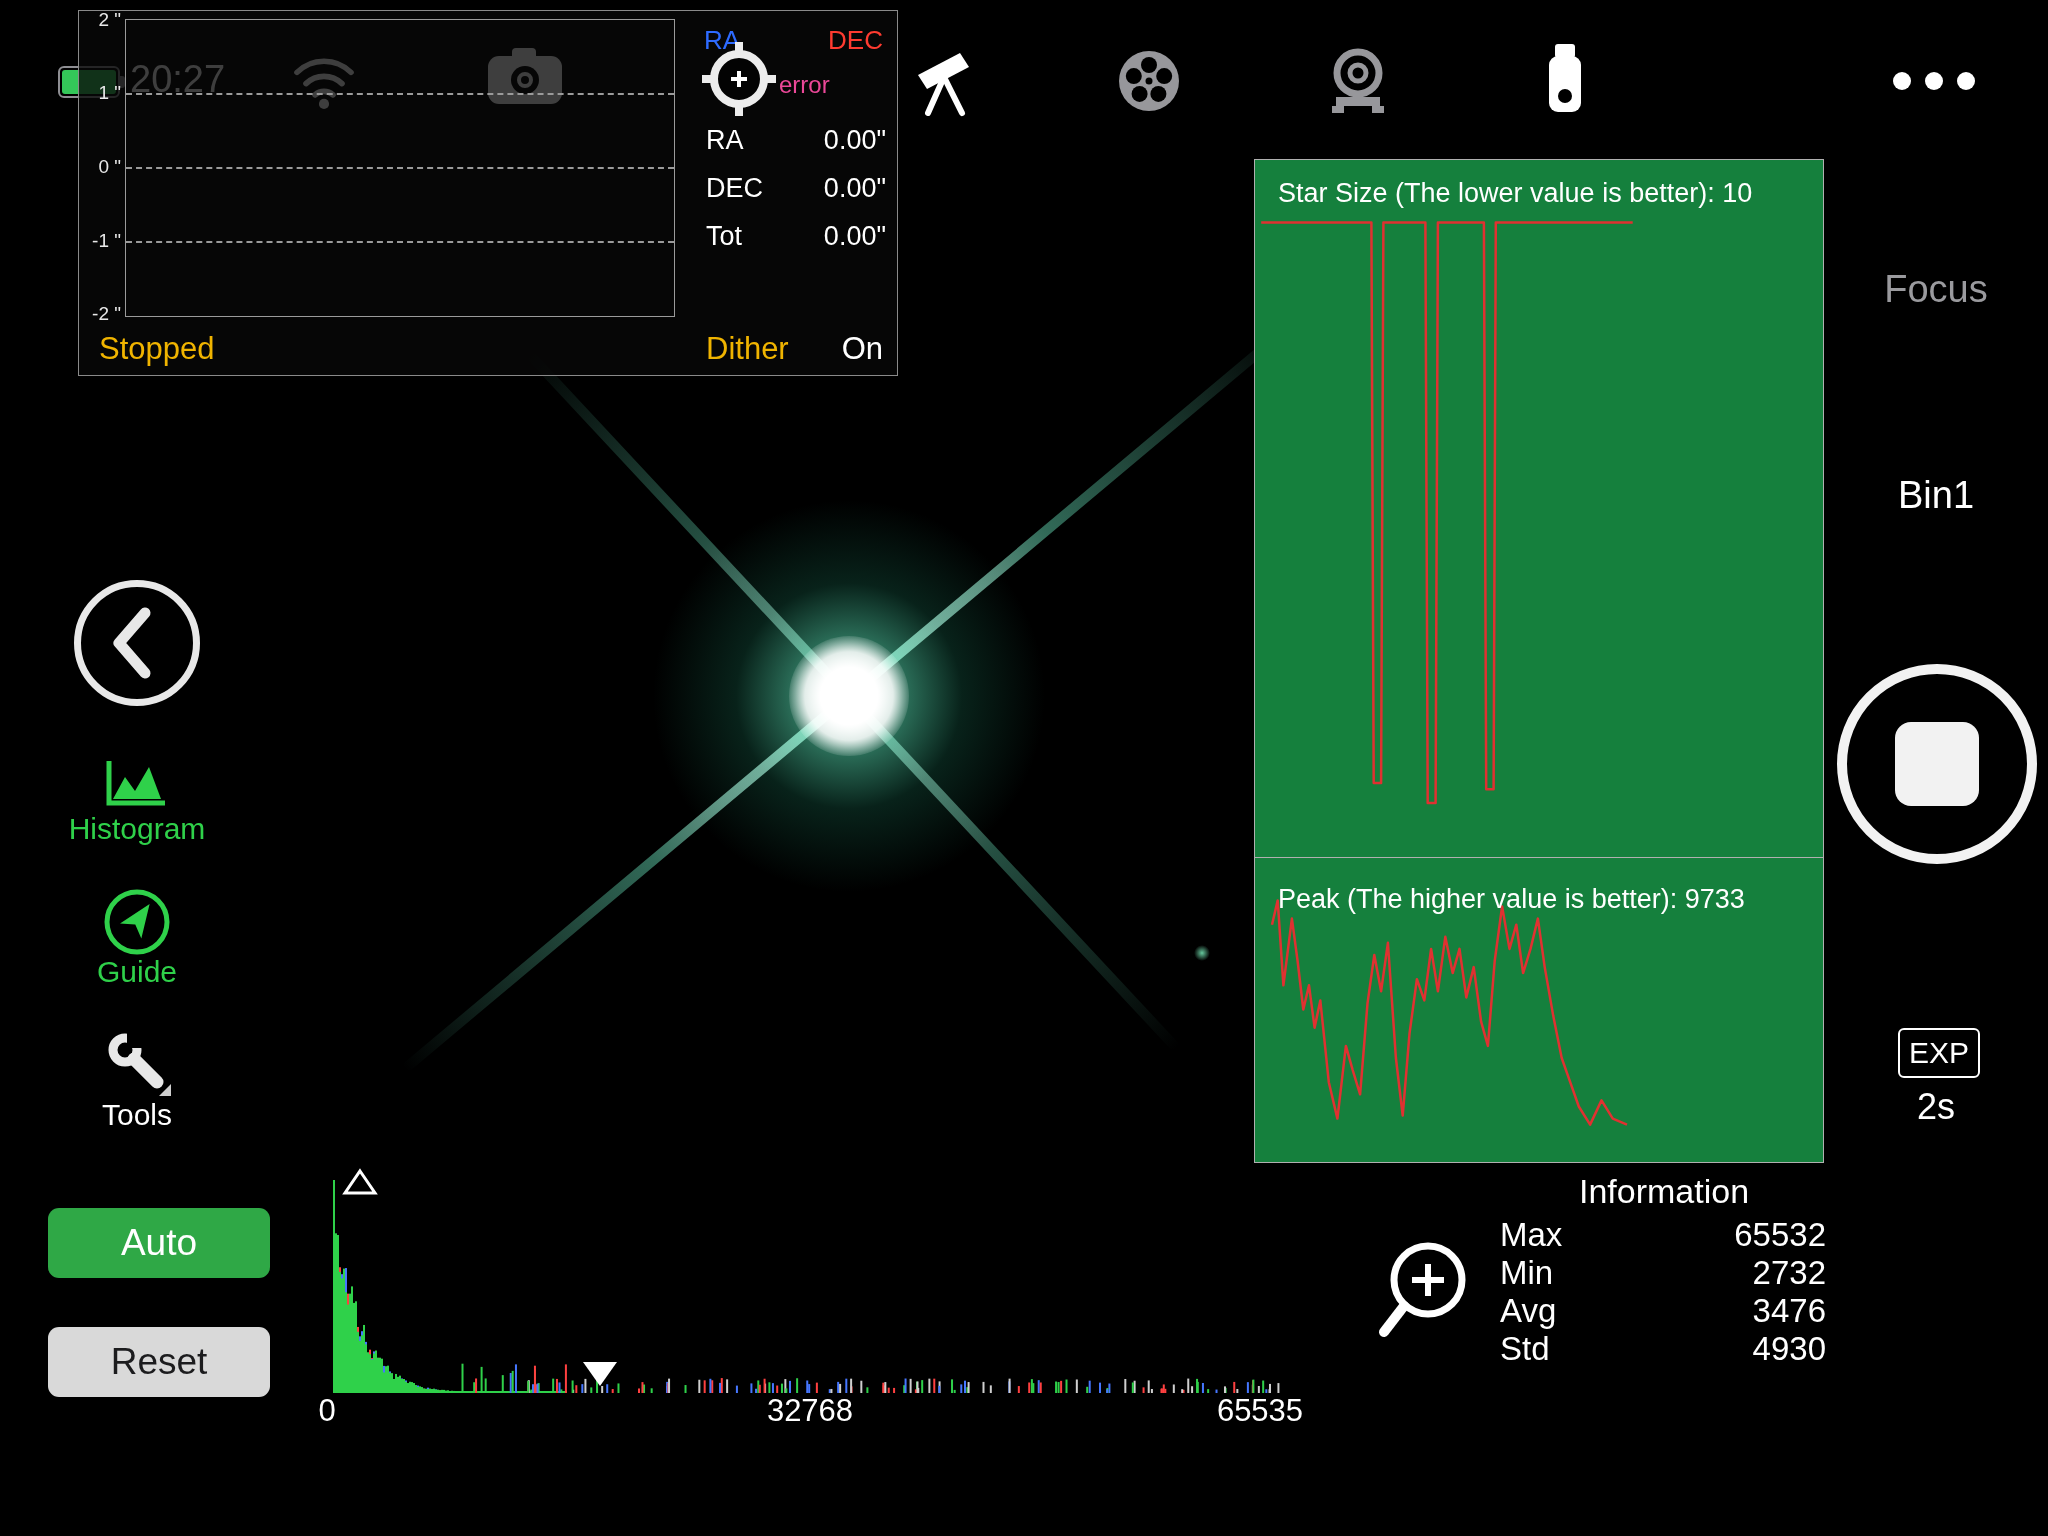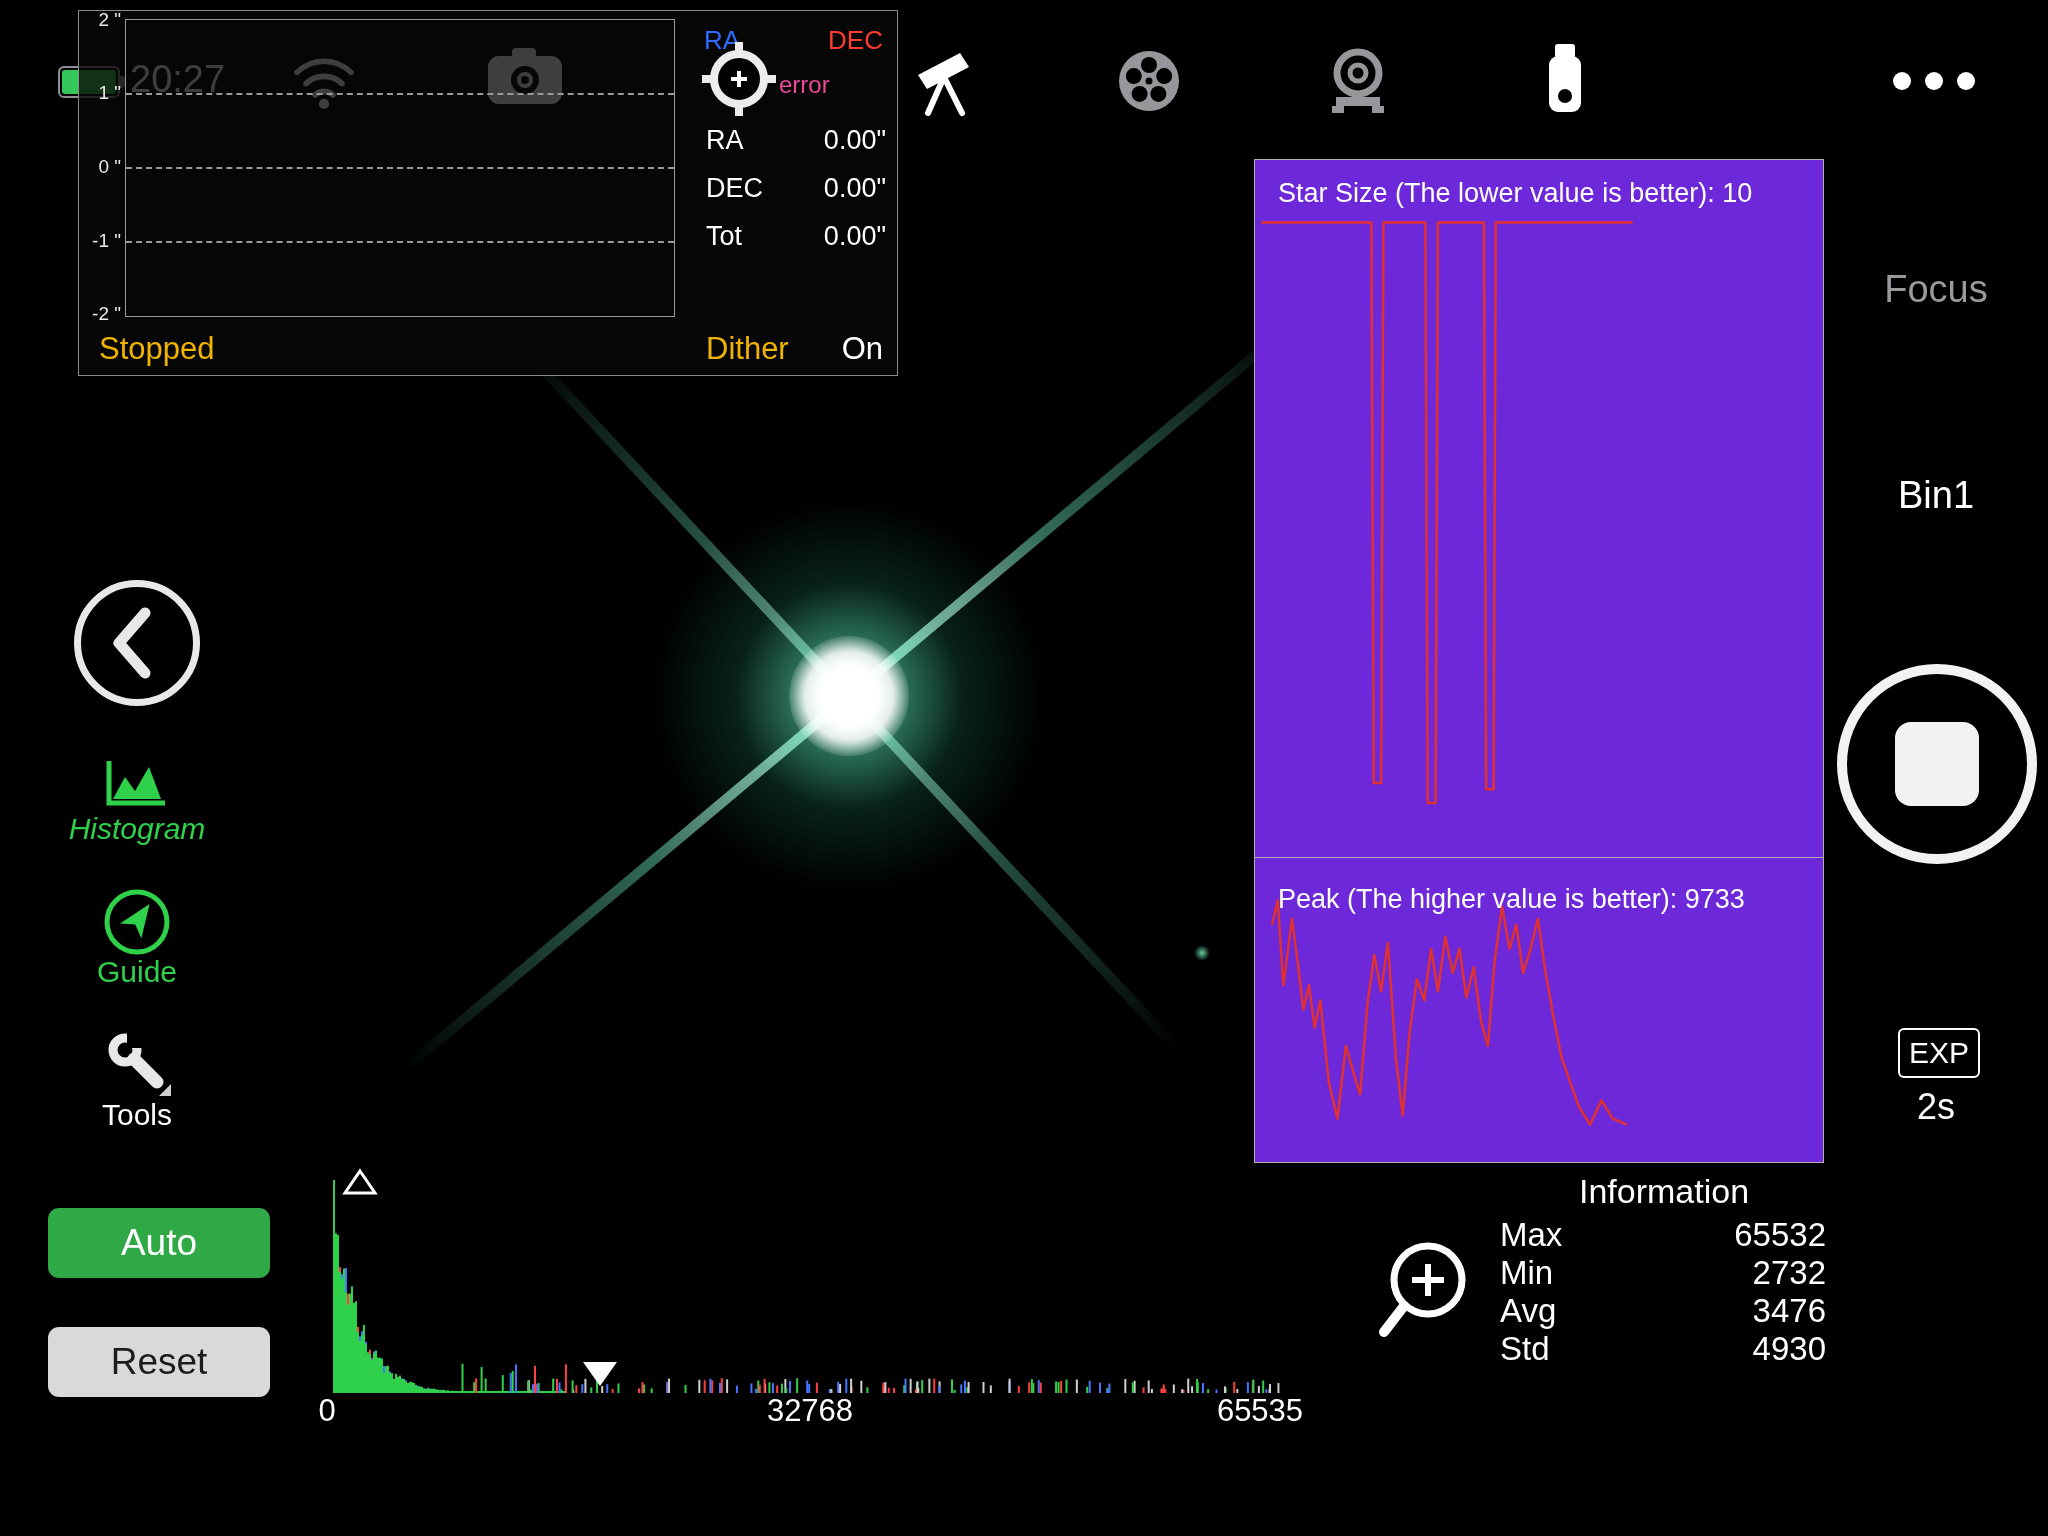--- a/index.html
+++ b/index.html
@@ -54,21 +54,21 @@
   .core{left:541px;top:477px;width:120px;height:120px;border-radius:50%;
         background:radial-gradient(circle,#fff 0 34%,rgba(255,255,255,.85) 52%,transparent 74%);}
   .spike{height:10px;border-radius:5px;
          background:linear-gradient(90deg,transparent 0%,rgba(110,235,195,.45) 28%,rgba(215,255,242,.9) 50%,rgba(110,235,195,.45) 72%,transparent 100%);}
   .spikeA{left:21px;top:532px;width:1160px;transform:rotate(-40deg);}
   .spikeB{left:121px;top:533px;width:960px;transform:rotate(47deg);opacity:.75;}
   .fdot{left:946px;top:786px;width:16px;height:16px;border-radius:50%;
         background:radial-gradient(circle,rgba(120,235,185,.85),transparent 70%);}
 
   
-  .graphs{left:1254px;top:159px;width:570px;height:1004px;border:1px solid #b0b0b0;box-sizing:border-box;z-index:2;background:#6d28d9;}
+  .graphs{left:1254px;top:159px;width:570px;height:1004px;border:1px solid #b0b0b0;box-sizing:border-box;z-index:2;background:#15803d;}
   .gbox-top{position:absolute;left:0;top:0;width:100%;height:698px;border-bottom:1px solid #b0b0b0;box-sizing:border-box;}
   .gbox-bot{position:absolute;left:0;top:698px;width:100%;height:305px;}
   .gtitle{position:absolute;left:23px;font-size:27px;color:#fff;white-space:nowrap;}
 
   
   .btn{border-radius:11px;display:flex;align-items:center;justify-content:center;font-size:37px;}
   .auto-btn{left:48px;top:1208px;width:222px;height:70px;background:#2fa846;color:#fff;}
   .reset-btn{left:48px;top:1327px;width:222px;height:70px;background:#d9d9d9;color:#1c1c1e;}
   .hist-svg{left:327px;top:1180px;}
   .marker-up{left:342px;top:1168px;}
@@ -209,21 +209,21 @@
     <svg width="112" height="112" viewBox="0 0 112 112">
       <polyline points="64,26 38,56 64,86" fill="none" stroke="#e8e8e8" stroke-width="11" stroke-linecap="round" stroke-linejoin="round"></polyline>
     </svg>
   </div>
   <div class="abs" style="left:105px;top:749px;">
     <svg width="64" height="64" viewBox="0 0 64 64">
       <path d="M4,12 L4,54 L60,54" fill="none" stroke="#2fd14a" stroke-width="5"></path>
       <path d="M8,50 L20,28 L30,42 L44,18 L56,50 Z" fill="#2fd14a"></path>
     </svg>
   </div>
-  <div class="abs lr-label green" style="top:812px;font-style:italic;">Histogram</div>
+  <div class="abs lr-label green" style="top:812px;">Histogram</div>
 
   <div class="abs" style="left:101px;top:886px;">
     <svg width="72" height="72" viewBox="0 0 72 72">
       <circle cx="36" cy="36" r="30" fill="none" stroke="#2fd14a" stroke-width="5"></circle>
       <polygon points="36,14 49,47 36,39 23,47" fill="#2fd14a" transform="rotate(35 36 36)"></polygon>
     </svg>
   </div>
   <div class="abs lr-label green" style="top:955px;">Guide</div>
 
   <div class="abs" style="left:101px;top:1028px;">

